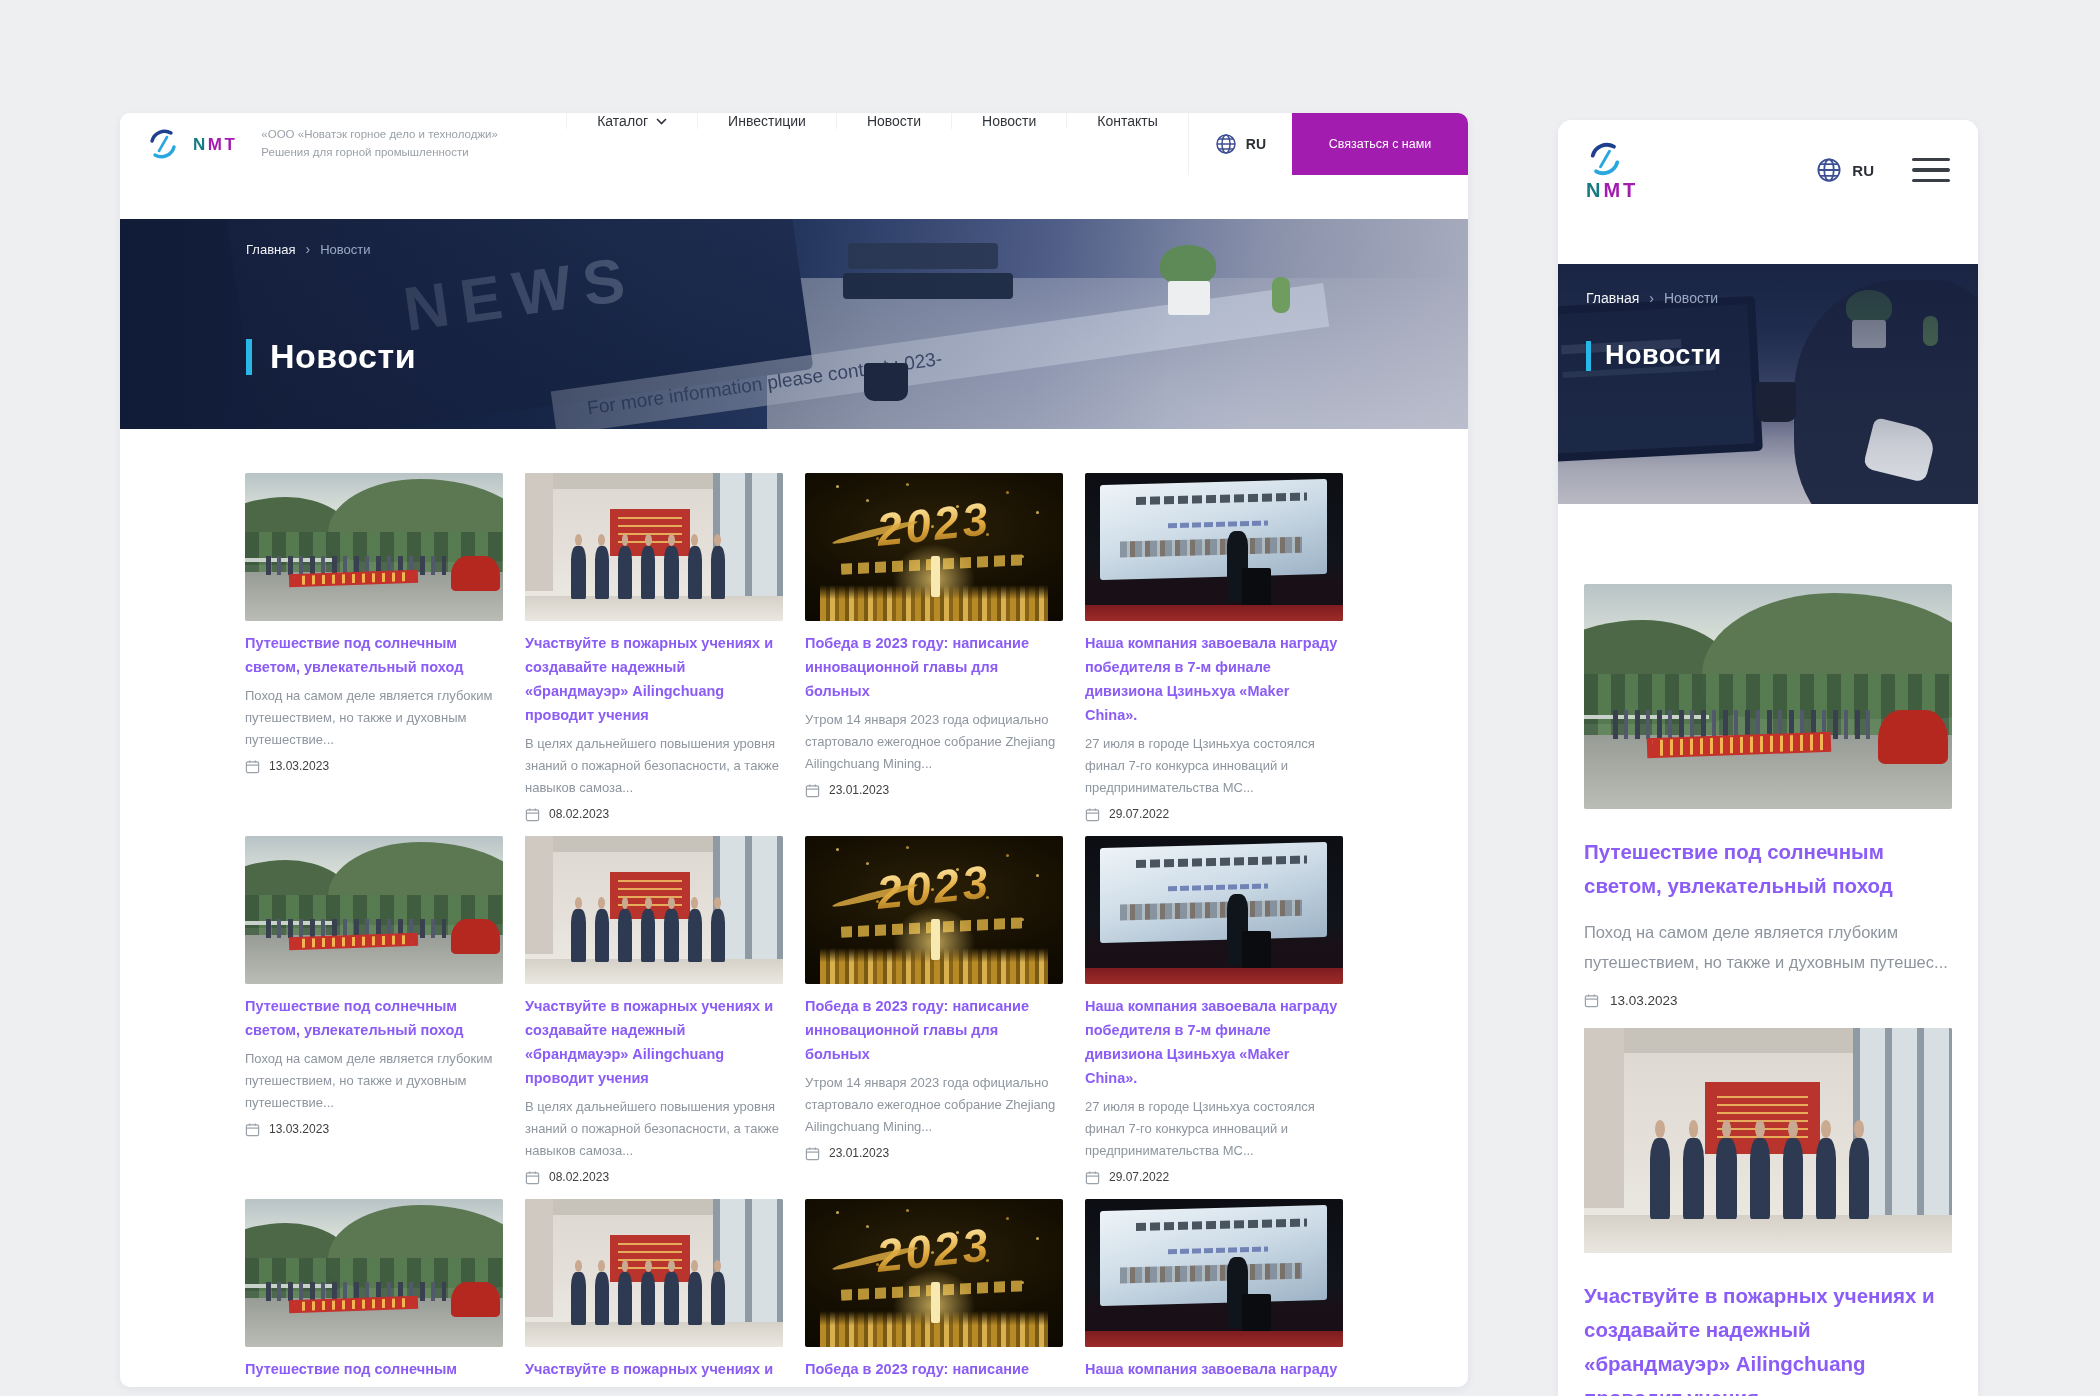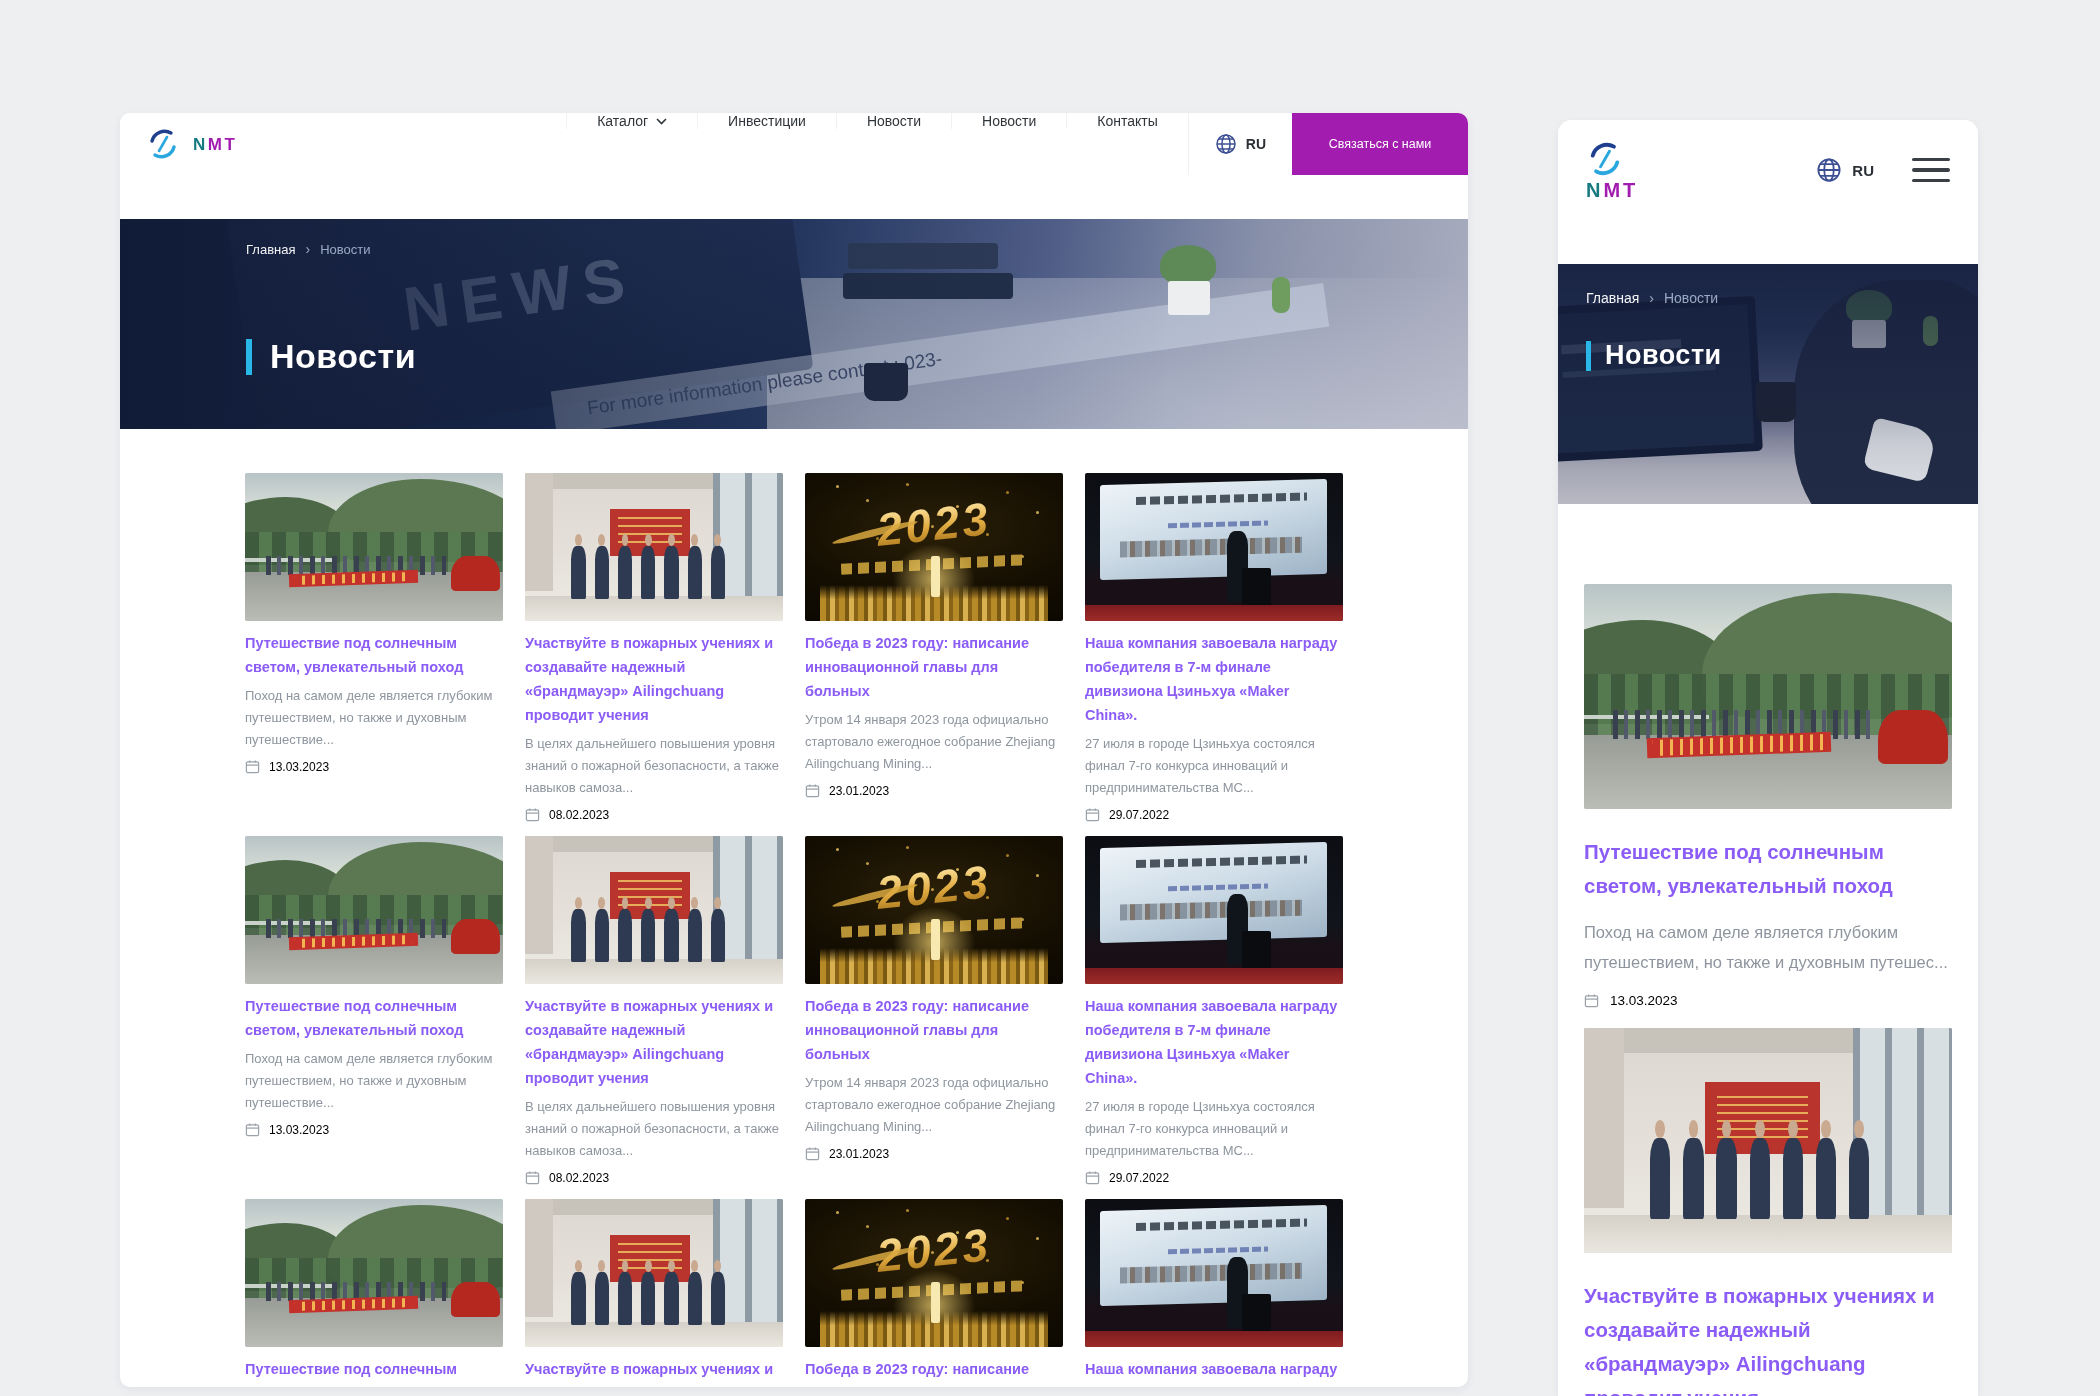--- a/index.html
+++ b/index.html
@@ -56,21 +56,21 @@
   .d-hero .accent-bar { height:36px; }
   .hero-title { color:#fff; font-weight:700; letter-spacing:.5px; }
   .d-hero .hero-title { font-size:34px; }
 
   
   .news-grid { margin:44px 125px 0; display:grid; grid-template-columns:repeat(4,1fr); column-gap:22px; row-gap:14px; }
   .card { cursor:pointer; }
   .card-img { height:148px; border-radius:2px; overflow:hidden; position:relative; background:#dde1e4; }
   .card-title { margin-top:10px; font-size:14.5px; line-height:24px; font-weight:700; color:#8b5cf6; }
   .card-excerpt { margin-top:6px; font-size:13px; line-height:22px; color:#8e959e; }
-  .card-date { margin-top:8px; display:flex; align-items:center; gap:9px; font-size:12px; color:#000000; }
+  .card-date { margin-top:8px; display:flex; gap:9px; font-size:12px; color:#404040; }
 
   
   .ph { position:absolute; inset:0; overflow:hidden; }
   .ph .s { position:absolute; }
   
   .ph-hike { background:linear-gradient(180deg,#b8c3c6 0%,#ccd5d1 16%,#dfe4da 30%); }
   .hk-mtn-r { right:-12%; top:4%; width:80%; height:56%; background:#5b7852; border-radius:45% 55% 24% 22%/65% 75% 20% 20%; }
   .hk-mtn-l { left:-16%; top:16%; width:58%; height:46%; background:#4c6847; border-radius:55% 45% 22% 24%/70% 62% 20% 20%; }
   .hk-trees { left:0; right:0; top:40%; height:28%; background:repeating-linear-gradient(90deg,#3d5a3e 0 14px,#567c51 14px 27px); opacity:.9; }
   .hk-road  { left:0; right:0; bottom:0; height:33%; background:linear-gradient(180deg,#989c96,#babdb5); }
@@ -153,20 +153,24 @@
       <span class="icon">
         <svg width="34" height="34" viewBox="0 0 34 34" fill="none">
           <path d="M25 6 A13 13 0 0 0 6 14" stroke="#1f3f8f" stroke-width="3.4" stroke-linecap="round"></path>
           <path d="M9 28 A13 13 0 0 0 28 20" stroke="#2aa7df" stroke-width="3.4" stroke-linecap="round"></path>
           <path d="M21 10 L13 24" stroke="#2aa7df" stroke-width="2.6" stroke-linecap="round"></path>
         </svg>
       </span>
       <span class="logo-mark">
         <span class="logo-name"><span class="n1">N</span><span class="n2">MT</span></span>
       </span>
+    </div>
+    <div class="tagline">
+      <span>«ООО «Новатэк горное дело и технолоджи»</span>
+      <span>Решения для горной промышленности</span>
     </div>
 
     <nav class="d-nav">
       <div class="nav-item">
         <span>Каталог</span>
         <span class="icon">
           <svg width="11" height="7" viewBox="0 0 11 7" fill="none" stroke="#30353b" stroke-width="1.6">
               <path d="M1 1 L5.5 5.5 L10 1"></path>
             </svg>
         </span>

